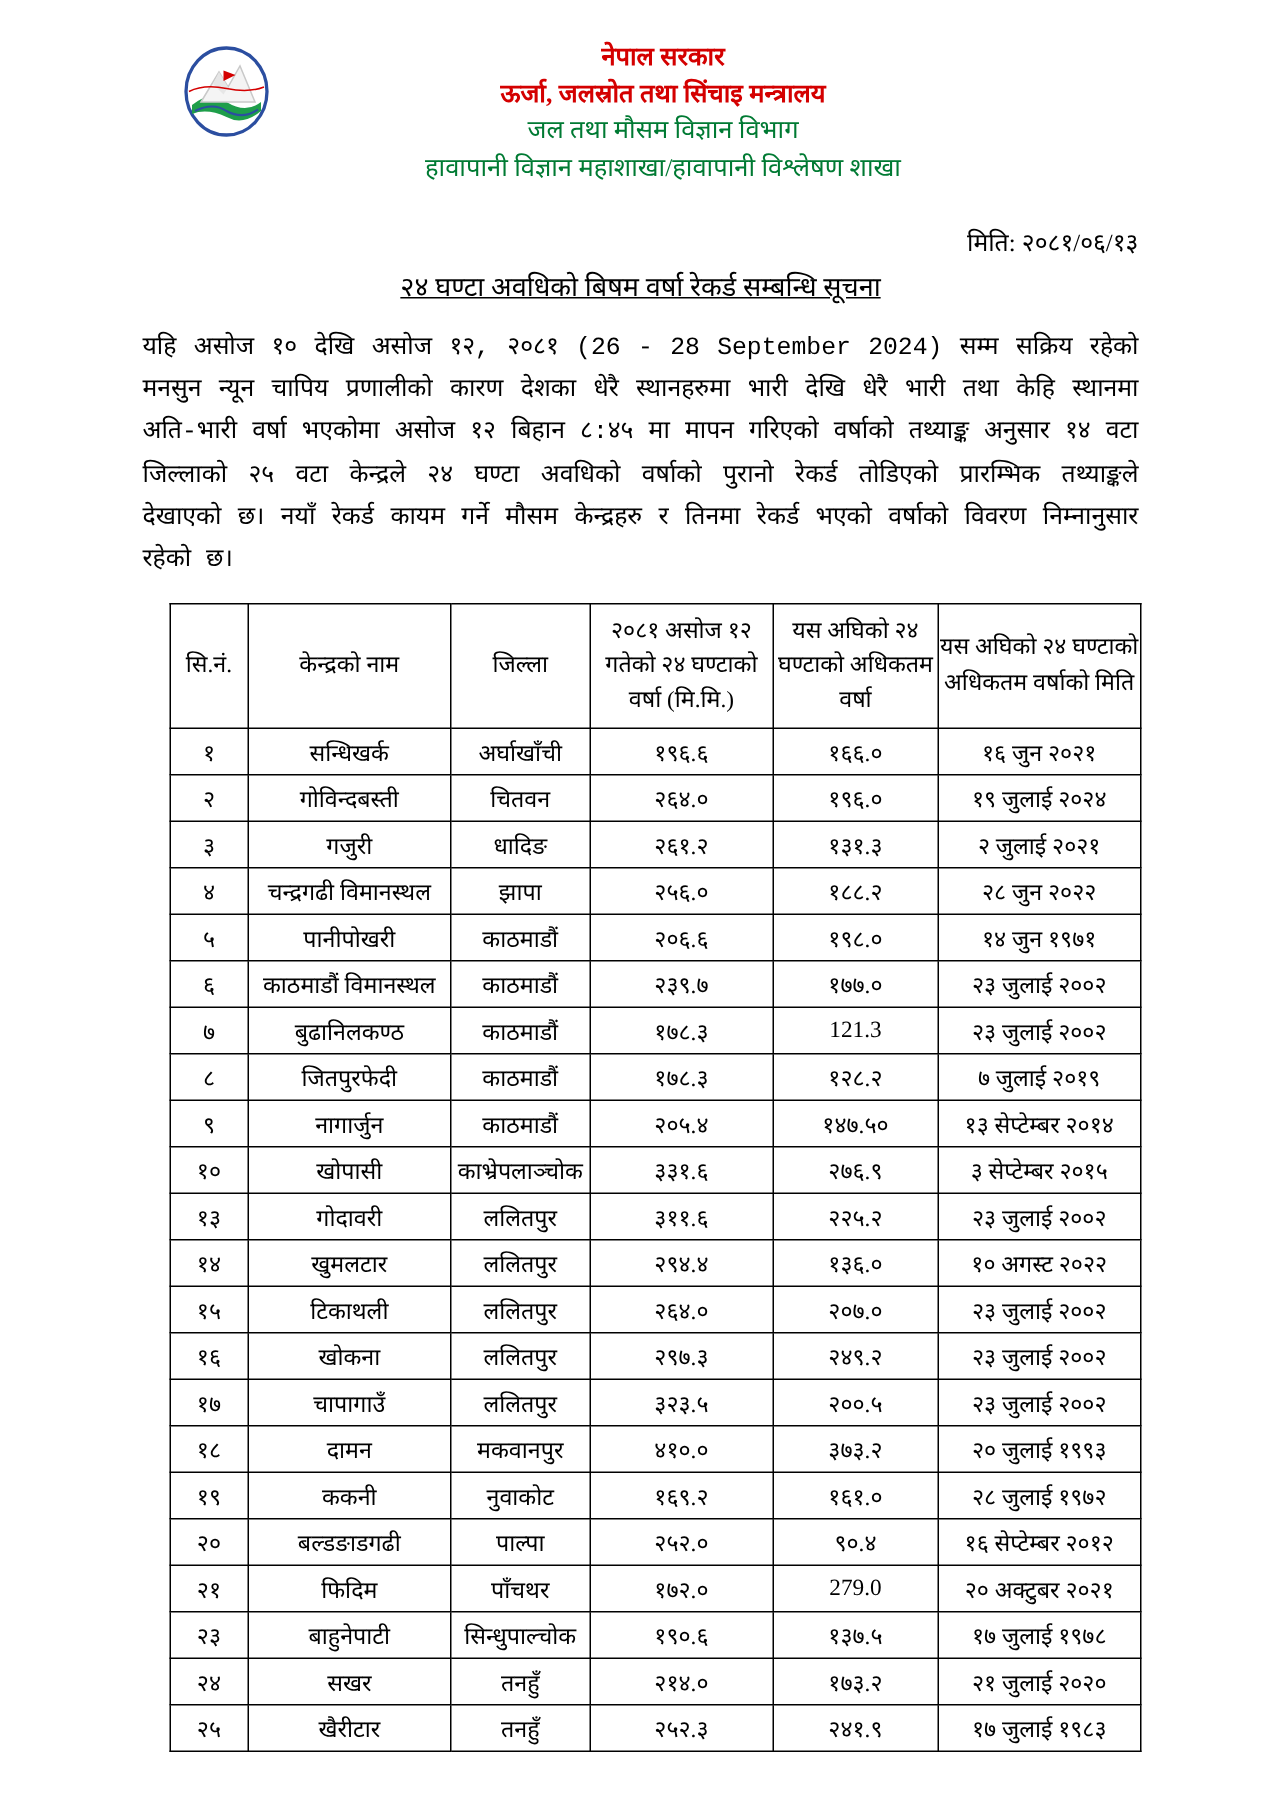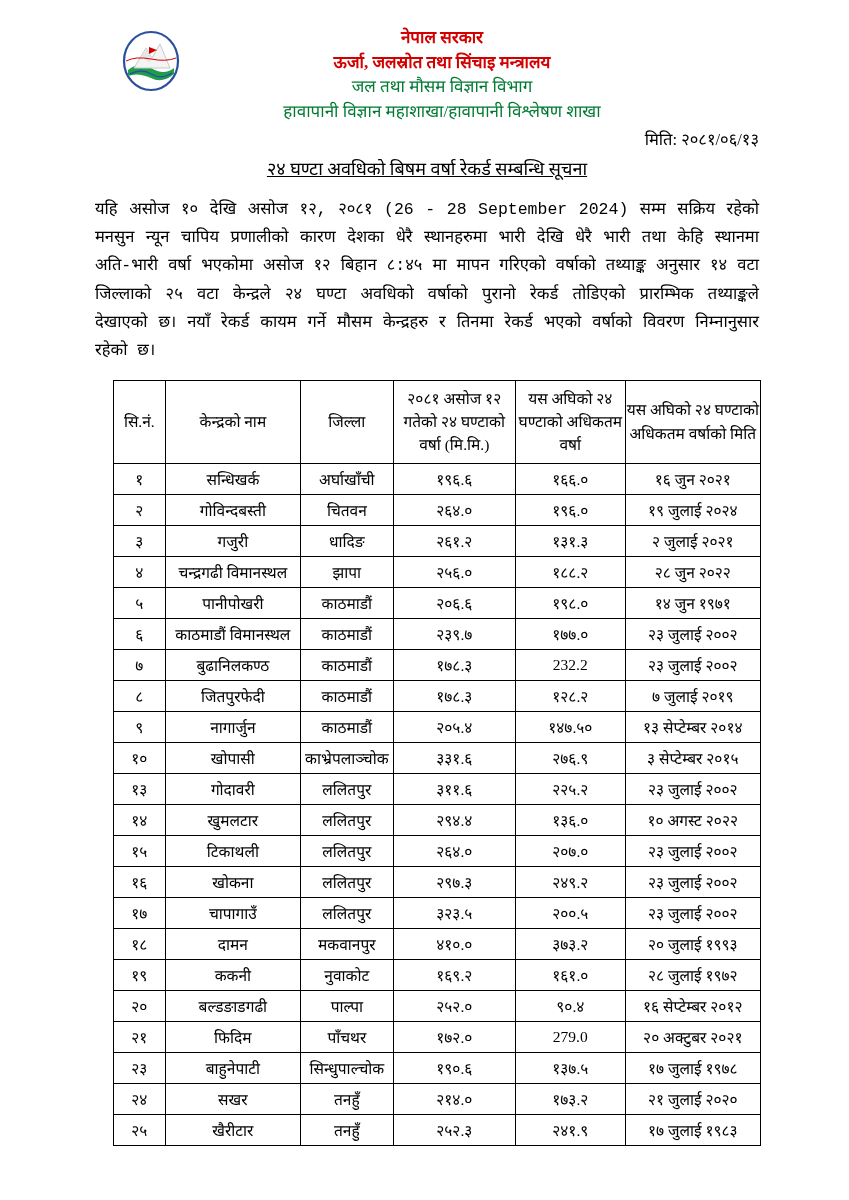--- a/index.html
+++ b/index.html
@@ -23,21 +23,21 @@
   .header-lines{
     text-align:center;
     padding-left:30px;
     line-height:1.45;
   }
   .h-red{color:#d40000;font-weight:bold;font-size:17px;}
   .h-green{color:#007a33;font-weight:normal;font-size:17px;}
   .date-line{
     text-align:right;
     font-size:16.5px;
-    margin-top:2px;
+    margin-top:24px;
     margin-bottom:6px;
   }
   .doc-title{
     text-align:center;
     font-weight:normal;
     font-size:18px;
     text-decoration:underline;
     margin:6px 0 10px 0;
   }
   .intro{
@@ -167,21 +167,21 @@
           <td>काठमाडौं</td>
           <td>२३९.७</td>
           <td>१७७.०</td>
           <td>२३ जुलाई २००२</td>
         </tr>
         <tr>
           <td>७</td>
           <td>बुढानिलकण्ठ</td>
           <td>काठमाडौं</td>
           <td>१७८.३</td>
-          <td>232.2</td>
+          <td>121.3</td>
           <td>२३ जुलाई २००२</td>
         </tr>
         <tr>
           <td>८</td>
           <td>जितपुरफेदी</td>
           <td>काठमाडौं</td>
           <td>१७८.३</td>
           <td>१२८.२</td>
           <td>७ जुलाई २०१९</td>
         </tr>

